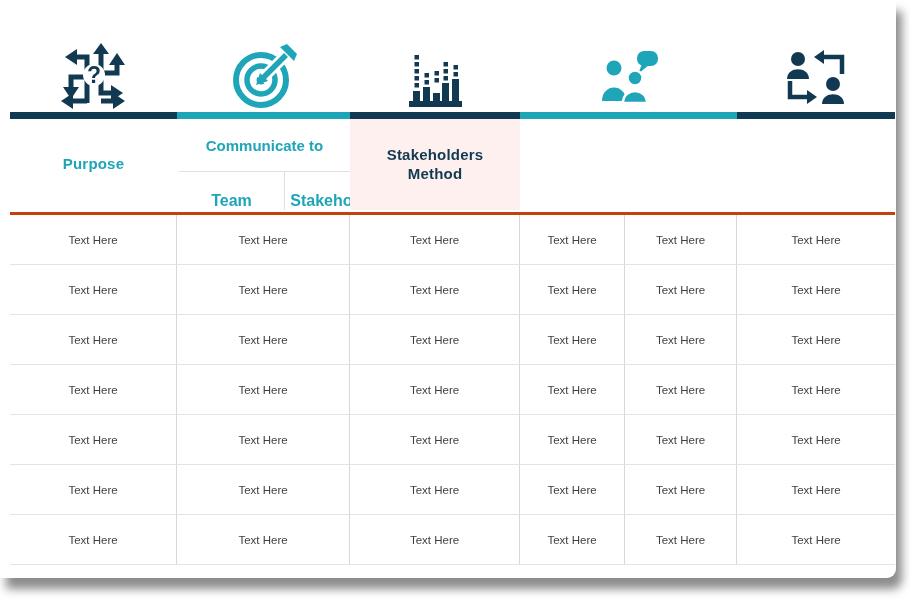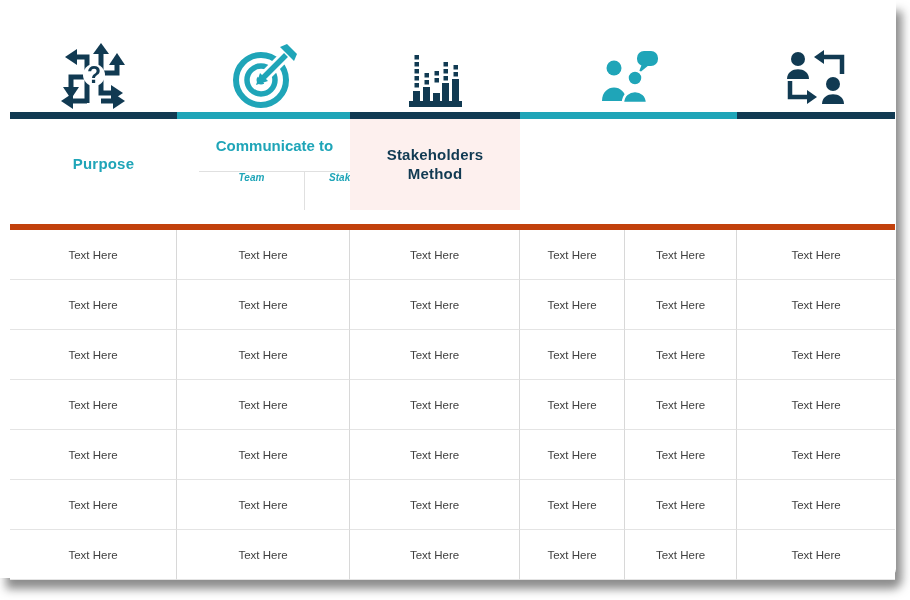--- a/index.html
+++ b/index.html
@@ -11,32 +11,32 @@
     align-items:end;justify-items:center;}
   .icon-wrap{margin-bottom:3px;line-height:0;}
   .accent-row{display:grid;grid-template-columns:167px 173px 170px 217px 158px;height:7px;}
   .accent-navy{background:#113a52;}
   .accent-teal{background:#1fa5b8;}
   .hdr-row{display:grid;grid-template-columns:167px 173px 170px 217px 158px;height:91px;}
   .hdr-cell{display:flex;align-items:center;justify-content:center;text-align:center;
     font-weight:bold;font-size:15px;letter-spacing:.2px;line-height:1.25;}
   .hdr-cell + .hdr-cell{border-left:2px solid #ffffff;}
   .bg-pink{background:#fdf0ee;}
-  .bg-white{background:#ffffff;margin-left:20px;}
+  .bg-white{background:#ffffff;}
   .txt-navy{color:#113a52;}
   .txt-teal{color:#1fa5b8;}
   .w-narrow{max-width:132px;display:inline-block;}
   .w-mid{max-width:118px;display:inline-block;}
   .grp{display:flex;flex-direction:column;height:91px;}
   .grp-top{height:52px;display:flex;align-items:center;justify-content:center;
     border-bottom:1px solid #e0e0e0;font-weight:bold;font-size:15px;}
   .grp-bottom{flex:1;display:grid;grid-template-columns:105px 112px;}
-  .subhdr{display:flex;align-items:flex-start;justify-content:center;font-weight:bold;font-size:10px;font-style:italic;}
+  .subhdr{display:flex;align-items:flex-end;justify-content:center;font-weight:bold;font-size:16px;}
   .subhdr + .subhdr{border-left:1px solid #e0e0e0;}
-  .body{margin-top:14px;border-top:6px solid #c2410c;}
+  .body{margin-top:2px;border-top:3px solid #c2410c;}
   .body-row{display:grid;grid-template-columns:167px 173px 170px 105px 112px 158px;height:50px;}
   .cell{display:flex;align-items:center;justify-content:center;font-size:11.5px;color:#3f3f3f;
     border-bottom:1px solid #e4e4e4;border-right:1px solid #d8d8d8;background:#ffffff;}
   .cell:last-child{border-right:none;}
 </style>
 </head>
 <body>
 
 <div class="slide">
   <div class="tbl">

